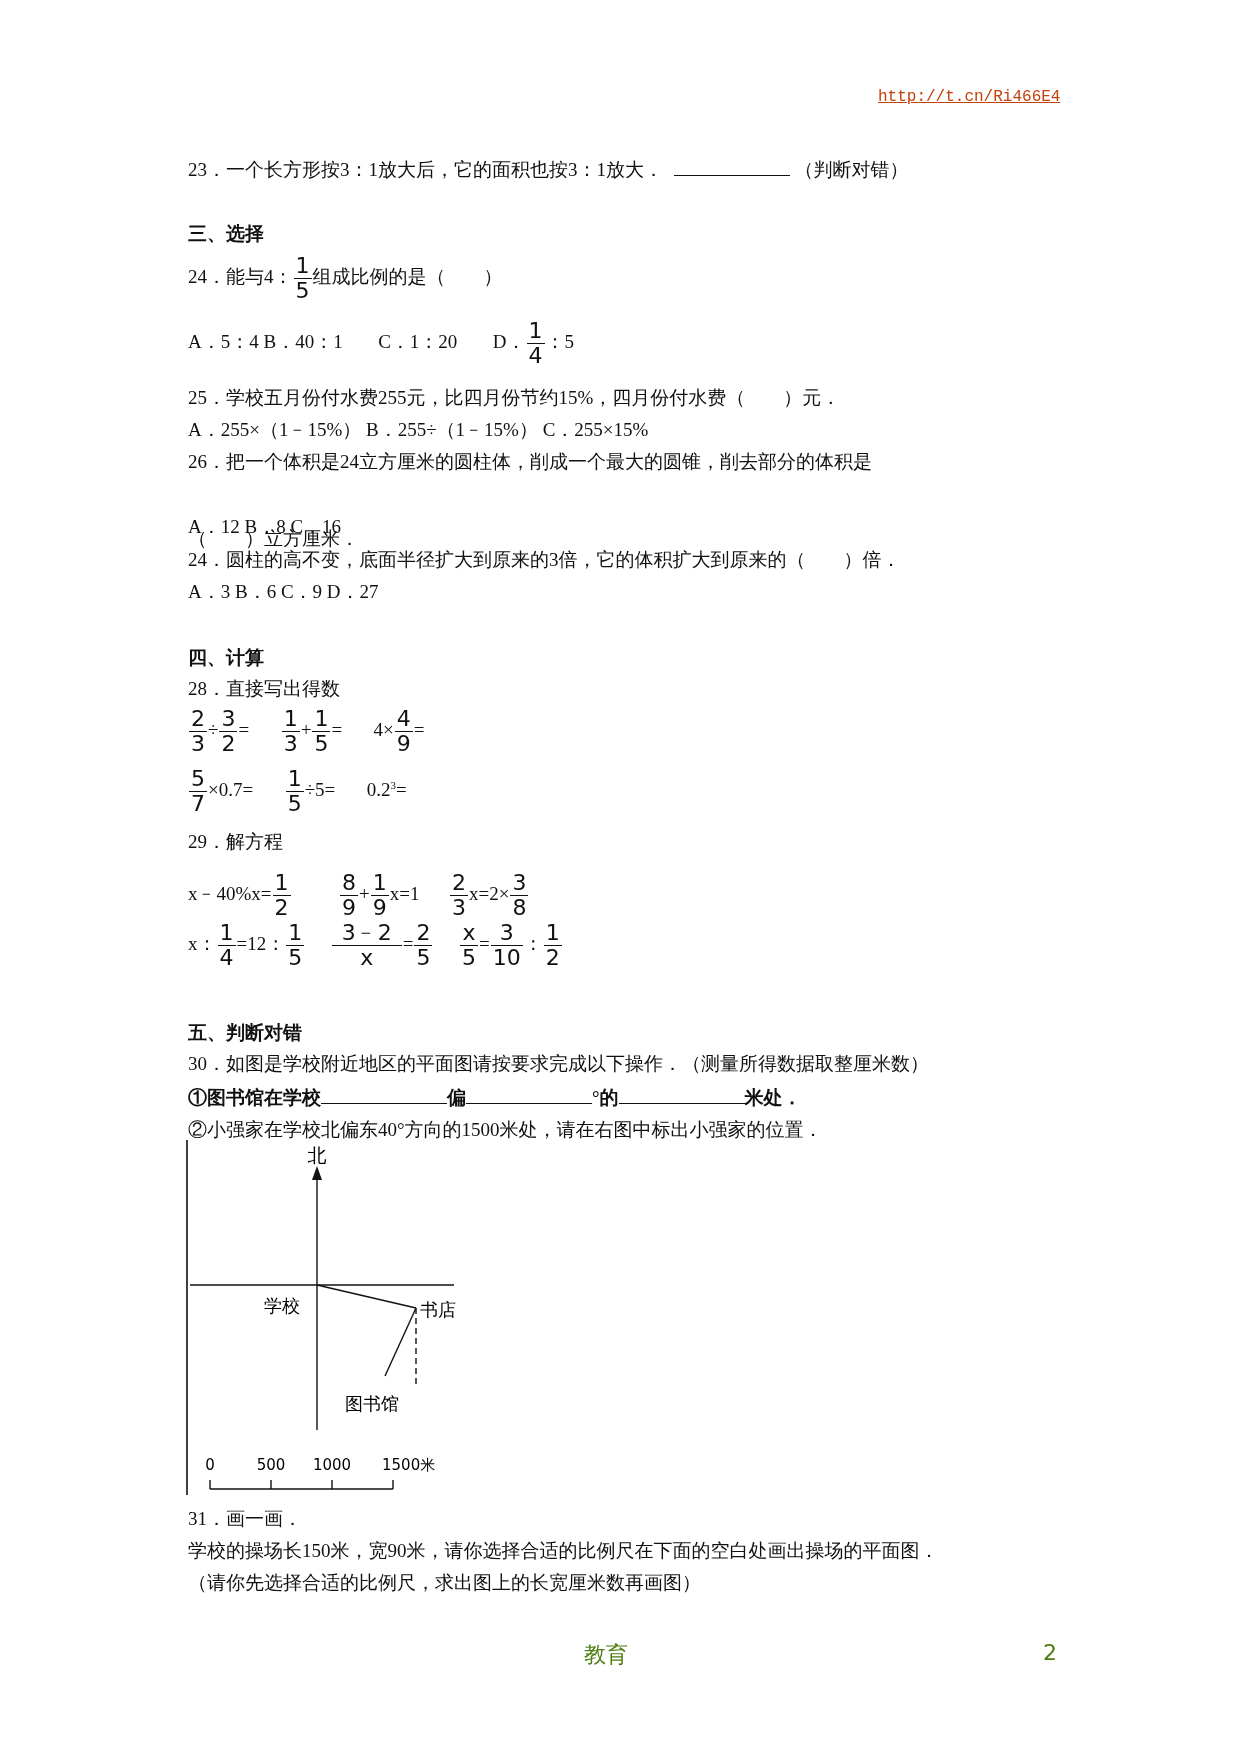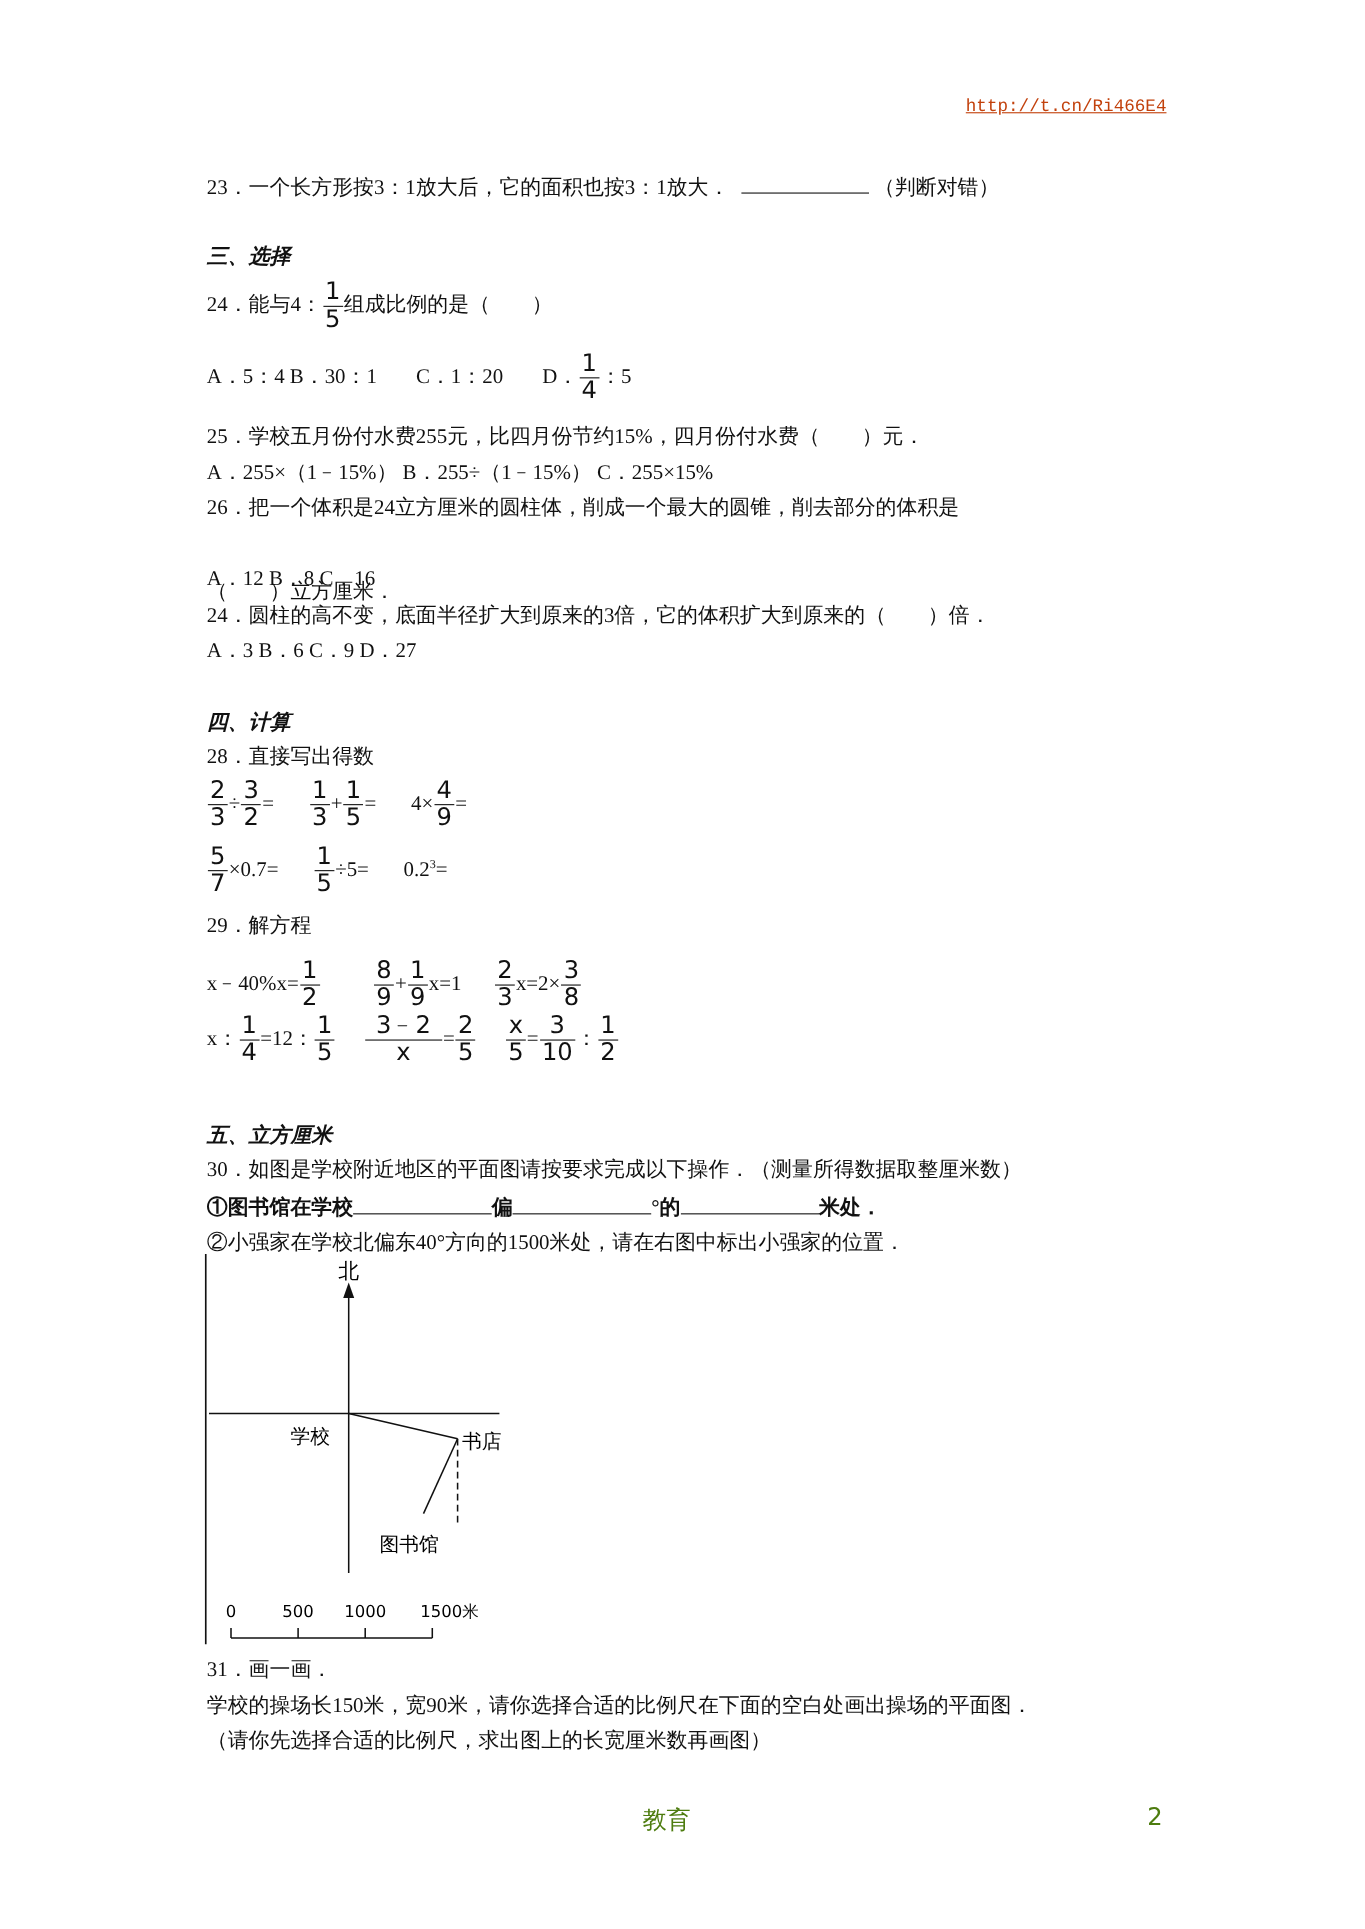--- a/index.html
+++ b/index.html
@@ -2,21 +2,21 @@
 <html><head>
 <meta charset="utf-8">
 <style>
   html, body { margin: 0; padding: 0; background: #ffffff; }
   body { width: 1241px; height: 1754px; position: relative; overflow: hidden;
          font-family: "Liberation Serif", "DejaVu Serif", serif; color: #111; font-size: 19px; }
   .abs { position: absolute; white-space: nowrap; }
   .hdr-link { left: 878px; top: 88px; font-family: "Liberation Mono", "DejaVu Sans Mono", monospace;
               font-size: 16px; color: #c2410c; text-decoration: underline; }
   .line { left: 188px; line-height: 24px; }
-  .heading { font-family: "DejaVu Sans", sans-serif; font-weight: bold; font-size: 19px; font-style: italic; }
+  .heading { font-family: "DejaVu Sans", sans-serif; font-weight: bold; font-size: 19px; }
   .blank { display: inline-block; border-bottom: 1.5px solid #111; height: 18px; vertical-align: baseline; }
   .frac { display: inline-flex; flex-direction: column; align-items: center; vertical-align: middle;
           font-family: "DejaVu Sans", sans-serif; font-size: 22px; line-height: 22px; margin: 0 1px; }
   .frac .num { padding: 0 2px; }
   .frac .bar { width: 100%; border-top: 1.5px solid #111; margin: 1px 0; }
   .frac .den { padding: 0 2px; }
   .gap { display: inline-block; }
   .math { font-family: "Liberation Serif", serif; font-size: 19px; }
   .footer-link { font-family: "DejaVu Sans", sans-serif; font-size: 22px; color: #4d7c0f; }
   sup { font-size: 11px; }
@@ -38,21 +38,21 @@
 
 <div class="abs line" style="top:255px;">
   <span>24．</span><span>能与4：</span><span class="frac">
       <span class="num">1</span>
       <span class="bar"></span>
       <span class="den">5</span>
     </span><span>组成比例的是（　　）</span>
 </div>
 <div class="abs line" style="top:320px;">
   <span>A．5：4</span>
-  <span>B．30：1</span>
+  <span>B．40：1</span>
   <span class="gap" style="width:26px"></span>
   <span>C．1：20</span>
   <span class="gap" style="width:26px"></span>
   <span><span>D．</span><span class="frac">
         <span class="num">1</span>
         <span class="bar"></span>
         <span class="den">4</span>
       </span><span>：5</span></span>
 </div>
 
@@ -169,21 +169,21 @@
         <span class="num">3</span>
         <span class="bar"></span>
         <span class="den">10</span>
       </span><span>：</span><span class="frac">
         <span class="num">1</span>
         <span class="bar"></span>
         <span class="den">2</span>
       </span></span>
 </div>
 
-<div class="abs line heading" style="top:1020px;">五、立方厘米</div>
+<div class="abs line heading" style="top:1020px;">五、判断对错</div>
 <div class="abs line" style="top:1052px;">30．如图是学校附近地区的平面图请按要求完成以下操作．（测量所得数据取整厘米数）</div>
 <div class="abs line" style="top:1085px;font-weight:bold;">
   <span>①图书馆在学校</span><span class="blank" style="width:126px"></span><span>偏</span><span class="blank" style="width:126px"></span><span>°的</span><span class="blank" style="width:126px"></span><span>米处．</span>
 </div>
 <div class="abs line" style="top:1118px;">②小强家在学校北偏东40°方向的1500米处，请在右图中标出小强家的位置．</div>
 
 <svg class="diagram" viewBox="0 0 280 355">
   <line x1="1" y1="0" x2="1" y2="355" stroke="#111" stroke-width="1.6"></line>
   <line x1="4" y1="145" x2="268" y2="145" stroke="#111" stroke-width="1.4"></line>
   <line x1="131" y1="40" x2="131" y2="290" stroke="#111" stroke-width="1.4"></line>

